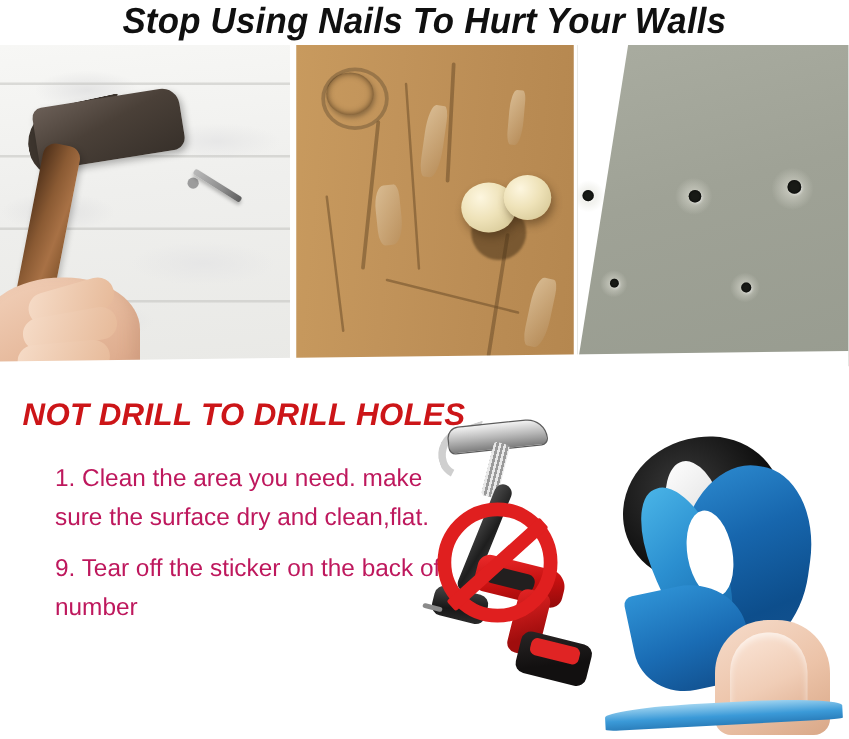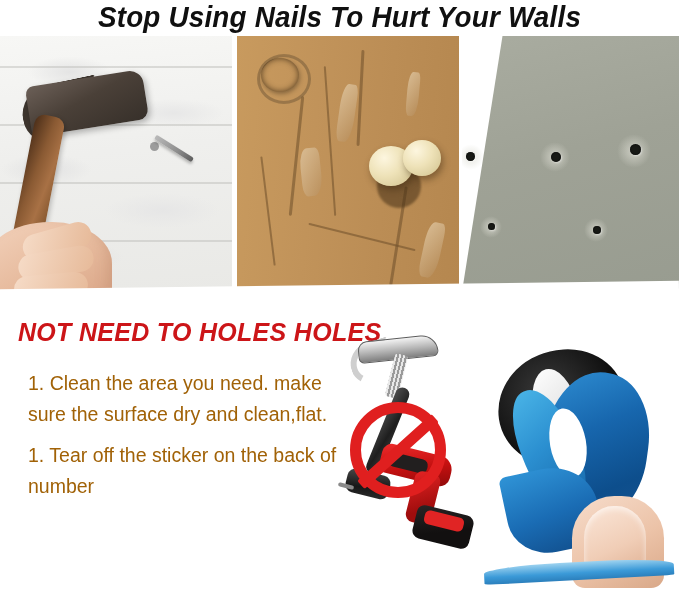--- a/index.html
+++ b/index.html
@@ -246,22 +246,23 @@
   .steps {
     position: absolute;
     left: 28px;
     top: 368px;
     width: 330px;
   }
   .step {
     font-family: "Liberation Sans", sans-serif;
     font-size: 19.5px;
     line-height: 31px;
-    color: #a16207;
+    color: #be185d;
     margin-bottom: 10px;
+    margin-left: 16px;
   }
 
   
   .no-drill {
     position: absolute;
     left: 340px;
     top: 332px;
     width: 160px;
     height: 235px;
   }
@@ -551,25 +552,25 @@
       <div class="hole" style="left:168px; top:108px; width:11px; height:11px;"></div>
       <div class="hole-halo" style="left:18px; top:180px; width:22px; height:22px;"></div>
       <div class="hole" style="left:26px; top:187px; width:7px; height:7px;"></div>
       <div class="hole-halo" style="left:122px; top:182px; width:24px; height:24px;"></div>
       <div class="hole" style="left:131px; top:190px; width:8px; height:8px;"></div>
     </div>
 
     <div class="band-bottom-fade"></div>
   </div>
 
-  <div class="sub-headline">NOT NEED TO HOLES HOLES</div>
+  <div class="sub-headline">NOT DRILL TO DRILL HOLES</div>
 
   <div class="steps">
     <div class="step">1. Clean the area you need. make sure the surface dry and clean,flat.</div>
-    <div class="step">1. Tear off the sticker on the back of number</div>
+    <div class="step">9. Tear off the sticker on the back of number</div>
   </div>
 
   <div class="no-drill">
     <div class="hmr-claw2"></div>
     <div class="hmr-head2"></div>
     <div class="hmr-neck2"></div>
     <div class="hmr-handle2"></div>
     <div class="drill-body"></div>
     <div class="drill-dark"></div>
     <div class="drill-chuck"></div>

